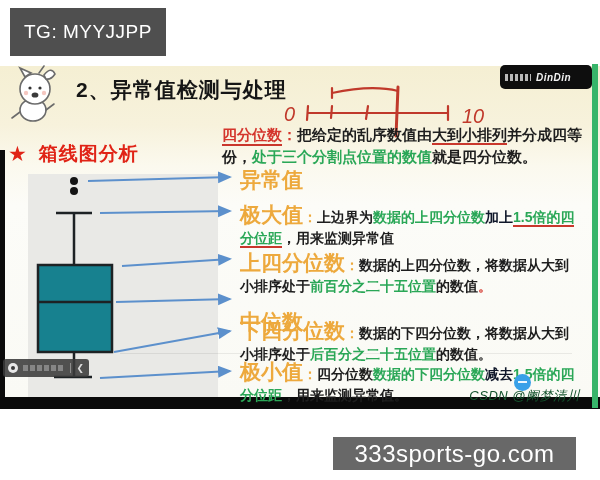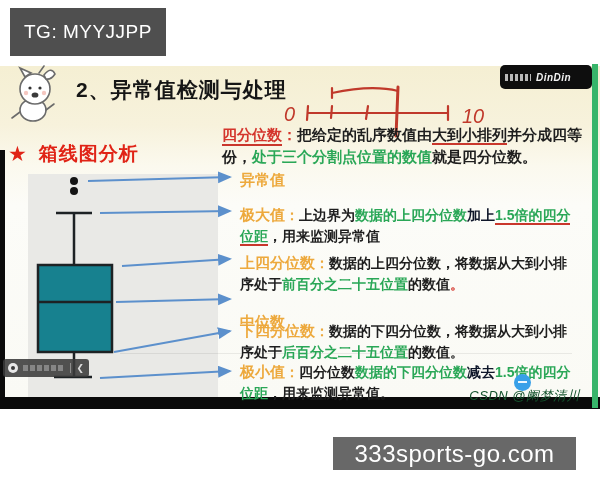--- a/index.html
+++ b/index.html
@@ -56,21 +56,21 @@
   .annot { position:absolute; left:240px; width:340px; font-size:14px; line-height:21px; z-index:5; }
 
   
   .seg-term { color:#d4352c; font-weight:800; border-bottom:2px solid #c9372c; padding-bottom:1px; }
   .seg-term-colon { color:#d4352c; font-weight:800; }
   .seg-black { color:#1e1e1e; font-weight:600; }
   .seg-black-underline { color:#1e1e1e; font-weight:600; border-bottom:2px solid #c9372c; }
   .seg-black-bold { color:#0f172a; font-weight:800; }
   .seg-green { color:#2aa757; font-weight:800; }
   .seg-green-underline { color:#2aa757; font-weight:800; border-bottom:2px solid #c9372c; }
-  .seg-label { color:#eda93d; font-weight:800; font-size:15px; }
+  .seg-label { color:#eda93d; font-weight:800; font-size:21px; }
   .seg-label-colon { color:#eda93d; font-weight:800; }
   .seg-red { color:#d4352c; font-weight:600; }
 
   
   .player-pill { position:absolute; left:3px; top:359px; width:86px; height:18px; z-index:6;
     background:rgba(58,58,58,.88); border-radius:3px; display:flex; align-items:center; padding:0 5px; gap:5px; }
   .pill-cam { width:10px; height:10px; border-radius:50%; background:#e8e8e8; position:relative; }
   .pill-cam::after { content:""; position:absolute; left:3px; top:3px; width:4px; height:4px; border-radius:50%; background:#3a3a3a; }
   .pill-text { flex:1; height:6px; background:repeating-linear-gradient(90deg,#9c9c9c 0 5px,transparent 5px 7px); opacity:.7; }
   .pill-divider { width:1px; height:10px; background:rgba(255,255,255,.35); }

